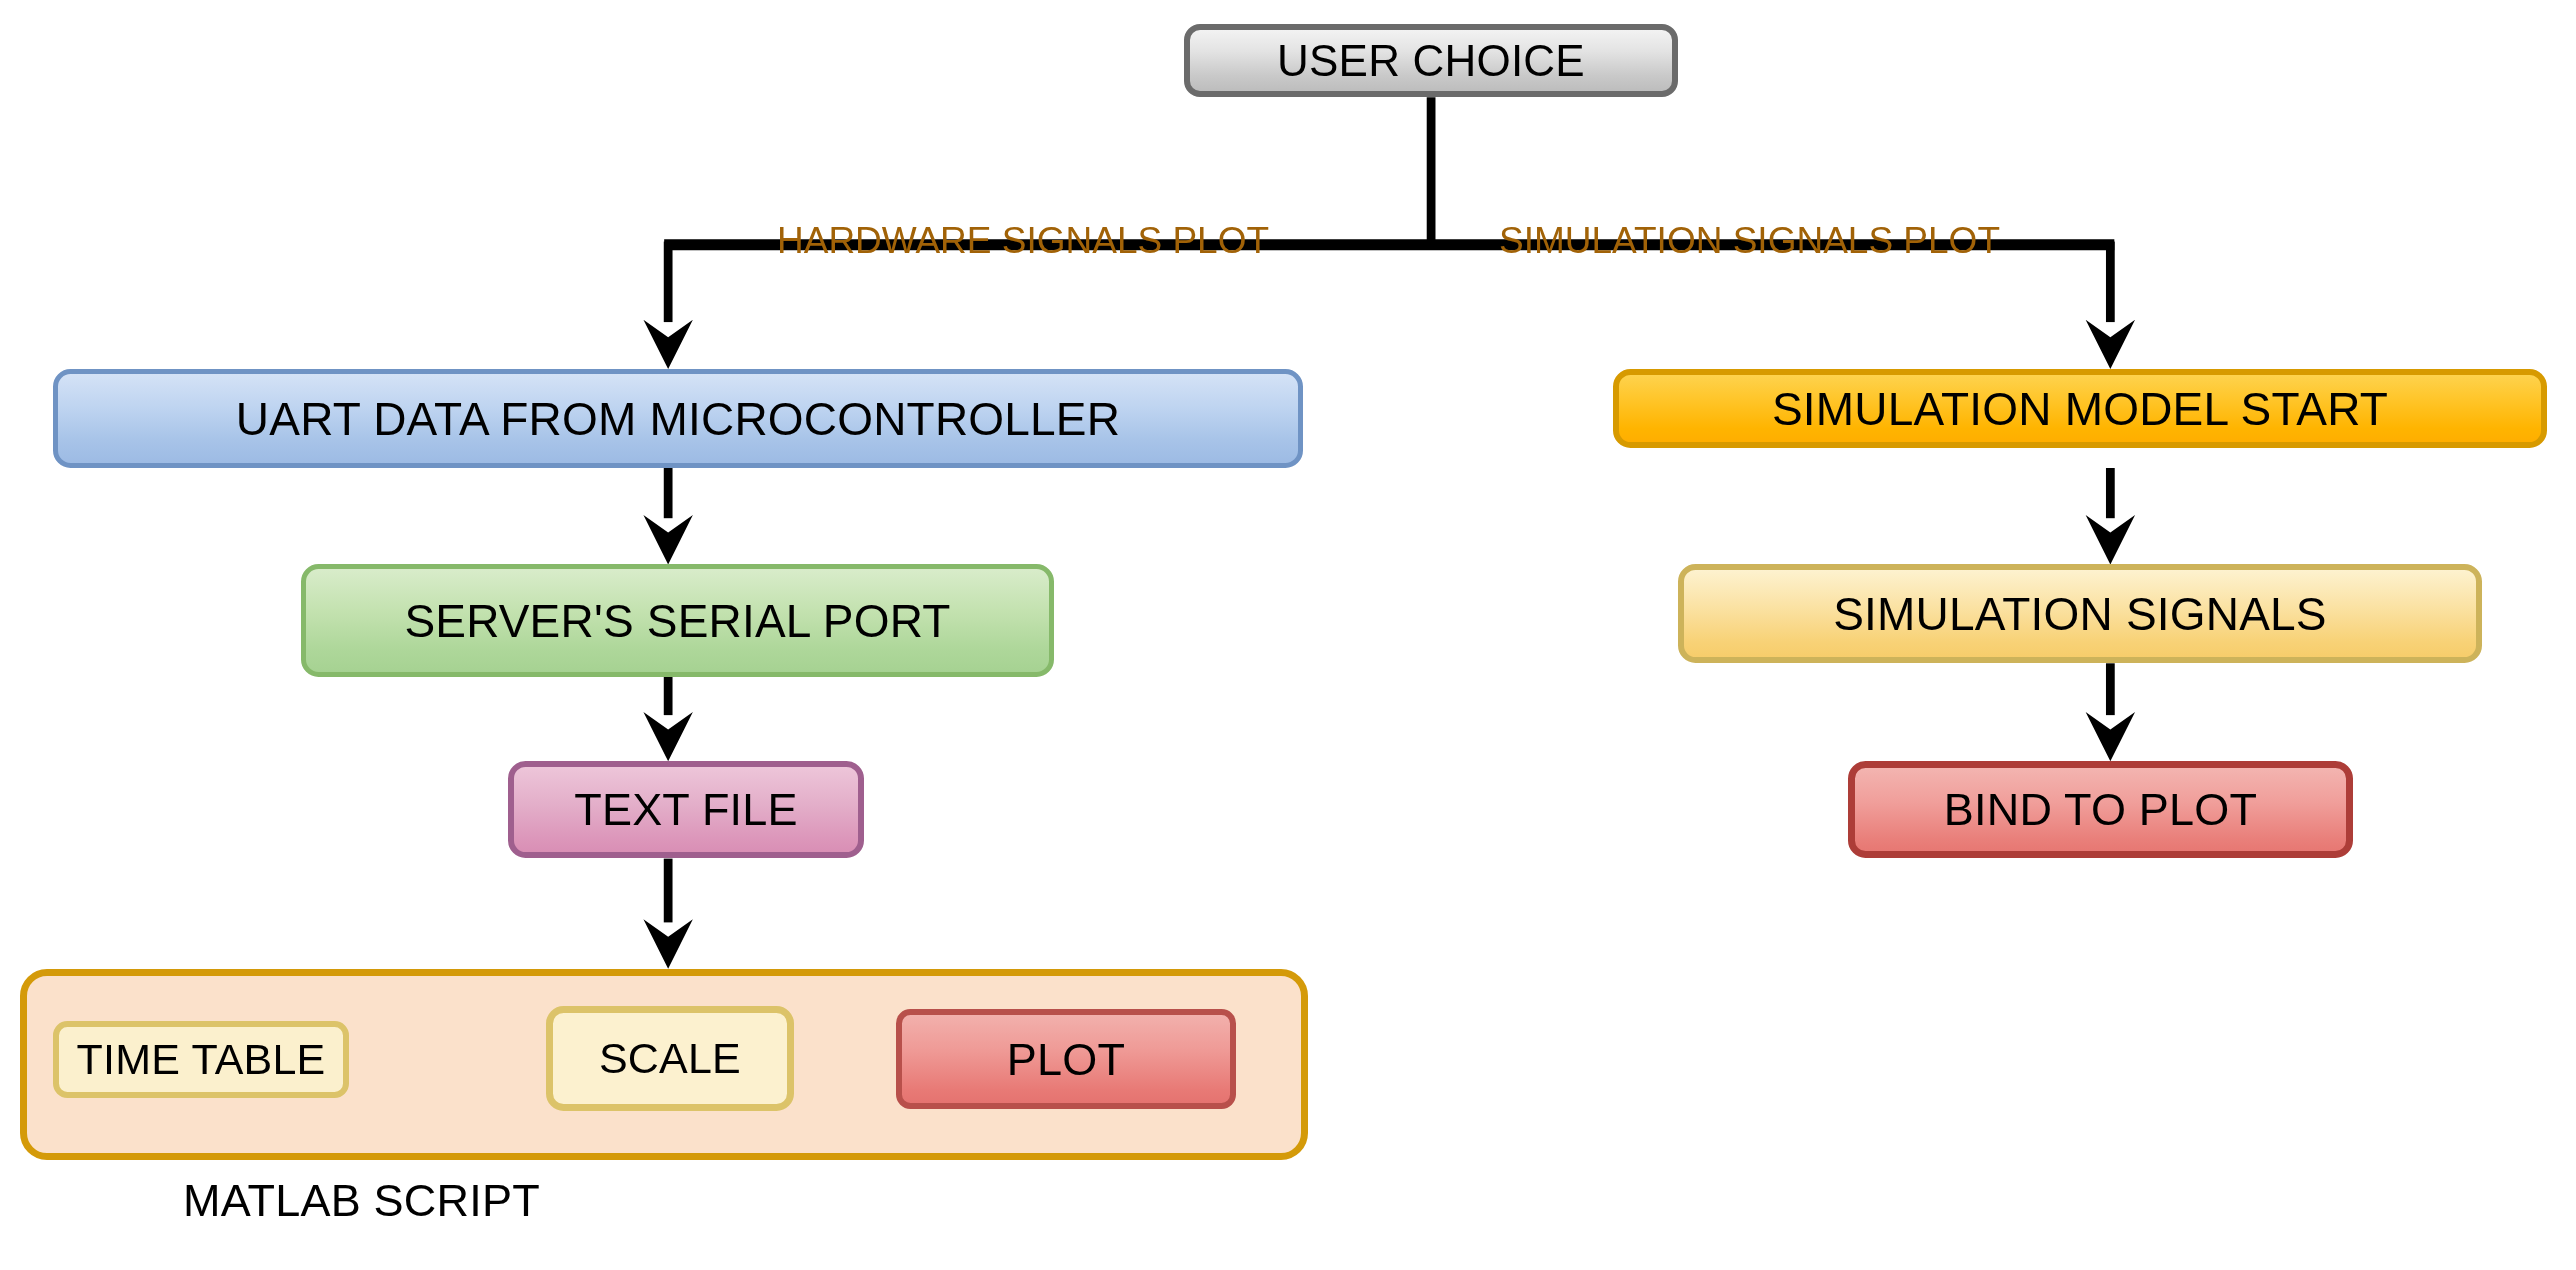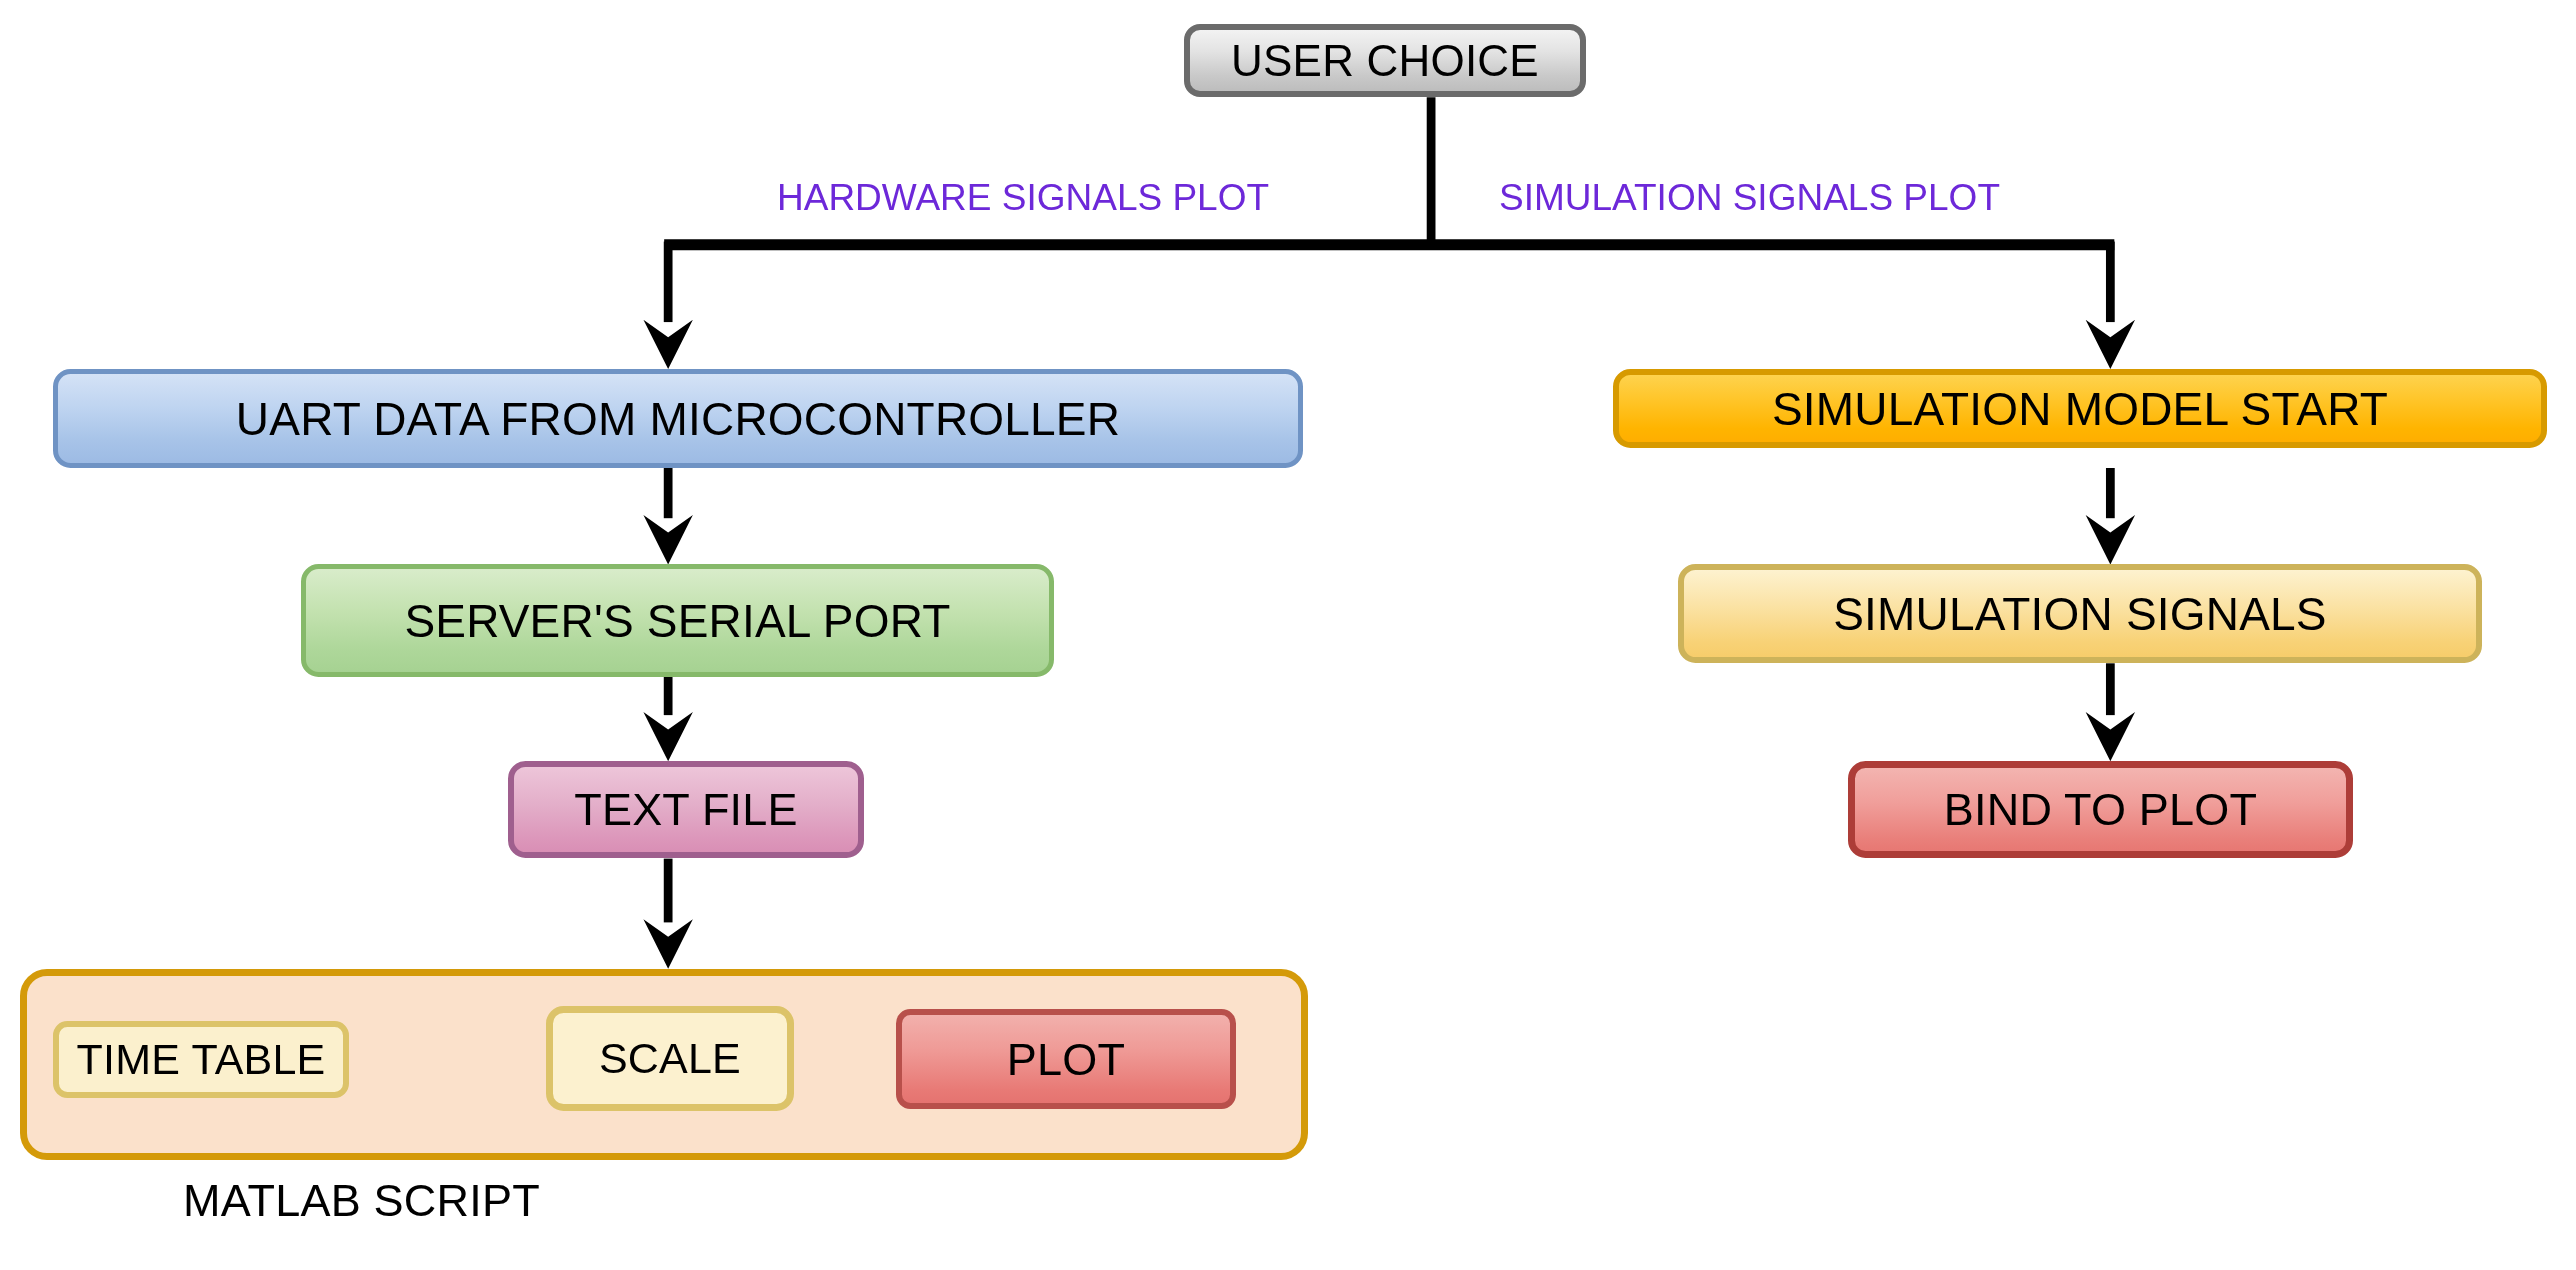--- a/index.html
+++ b/index.html
@@ -35,21 +35,21 @@
     white-space: nowrap;
     line-height: 1;
   }
   .node-label {
     display: block;
     letter-spacing: 0.2px;
   }
 
   
   #node-user-choice {
-    left: 1184px; top: 24px; width: 402px; height: 73px;
+    left: 1184px; top: 24px; width: 494px; height: 73px;
     border: 6.4px solid #6b6b6b;
     border-radius: 16px;
     background: linear-gradient(to bottom, #f2f2f2 0%, #e3e3e3 35%, #c9c9c9 75%, #bdbdbd 100%);
     font-size: 44px;
   }
 
   
   #node-uart {
     left: 53px; top: 369px; width: 1250px; height: 99px;
     border: 5.6px solid #6f93c4;
@@ -140,24 +140,25 @@
     left: 1848px; top: 761px; width: 505px; height: 97px;
     border: 7.2px solid #ad3d38;
     border-radius: 17.5px;
     background: linear-gradient(to bottom, #f3b4b0 0%, #f09e9a 42%, #e97f7a 86%, #e77873 100%);
     font-size: 45px;
   }
 
   
   .edge-label {
     position: absolute;
-    color: #6d28d9;
+    color: #a16207;
     font-size: 37px;
     white-space: nowrap;
     line-height: 1;
+    margin-top: 43px;
   }
   #edge-label-hardware { left: 777px; top: 179px; }
   #edge-label-simulation { left: 1499px; top: 179px; }
 </style>
 </head>
 <body>
 
 <div id="stage">
 
   <svg id="flow-svg" viewBox="0 0 3231 1593" xmlns="http://www.w3.org/2000/svg">

